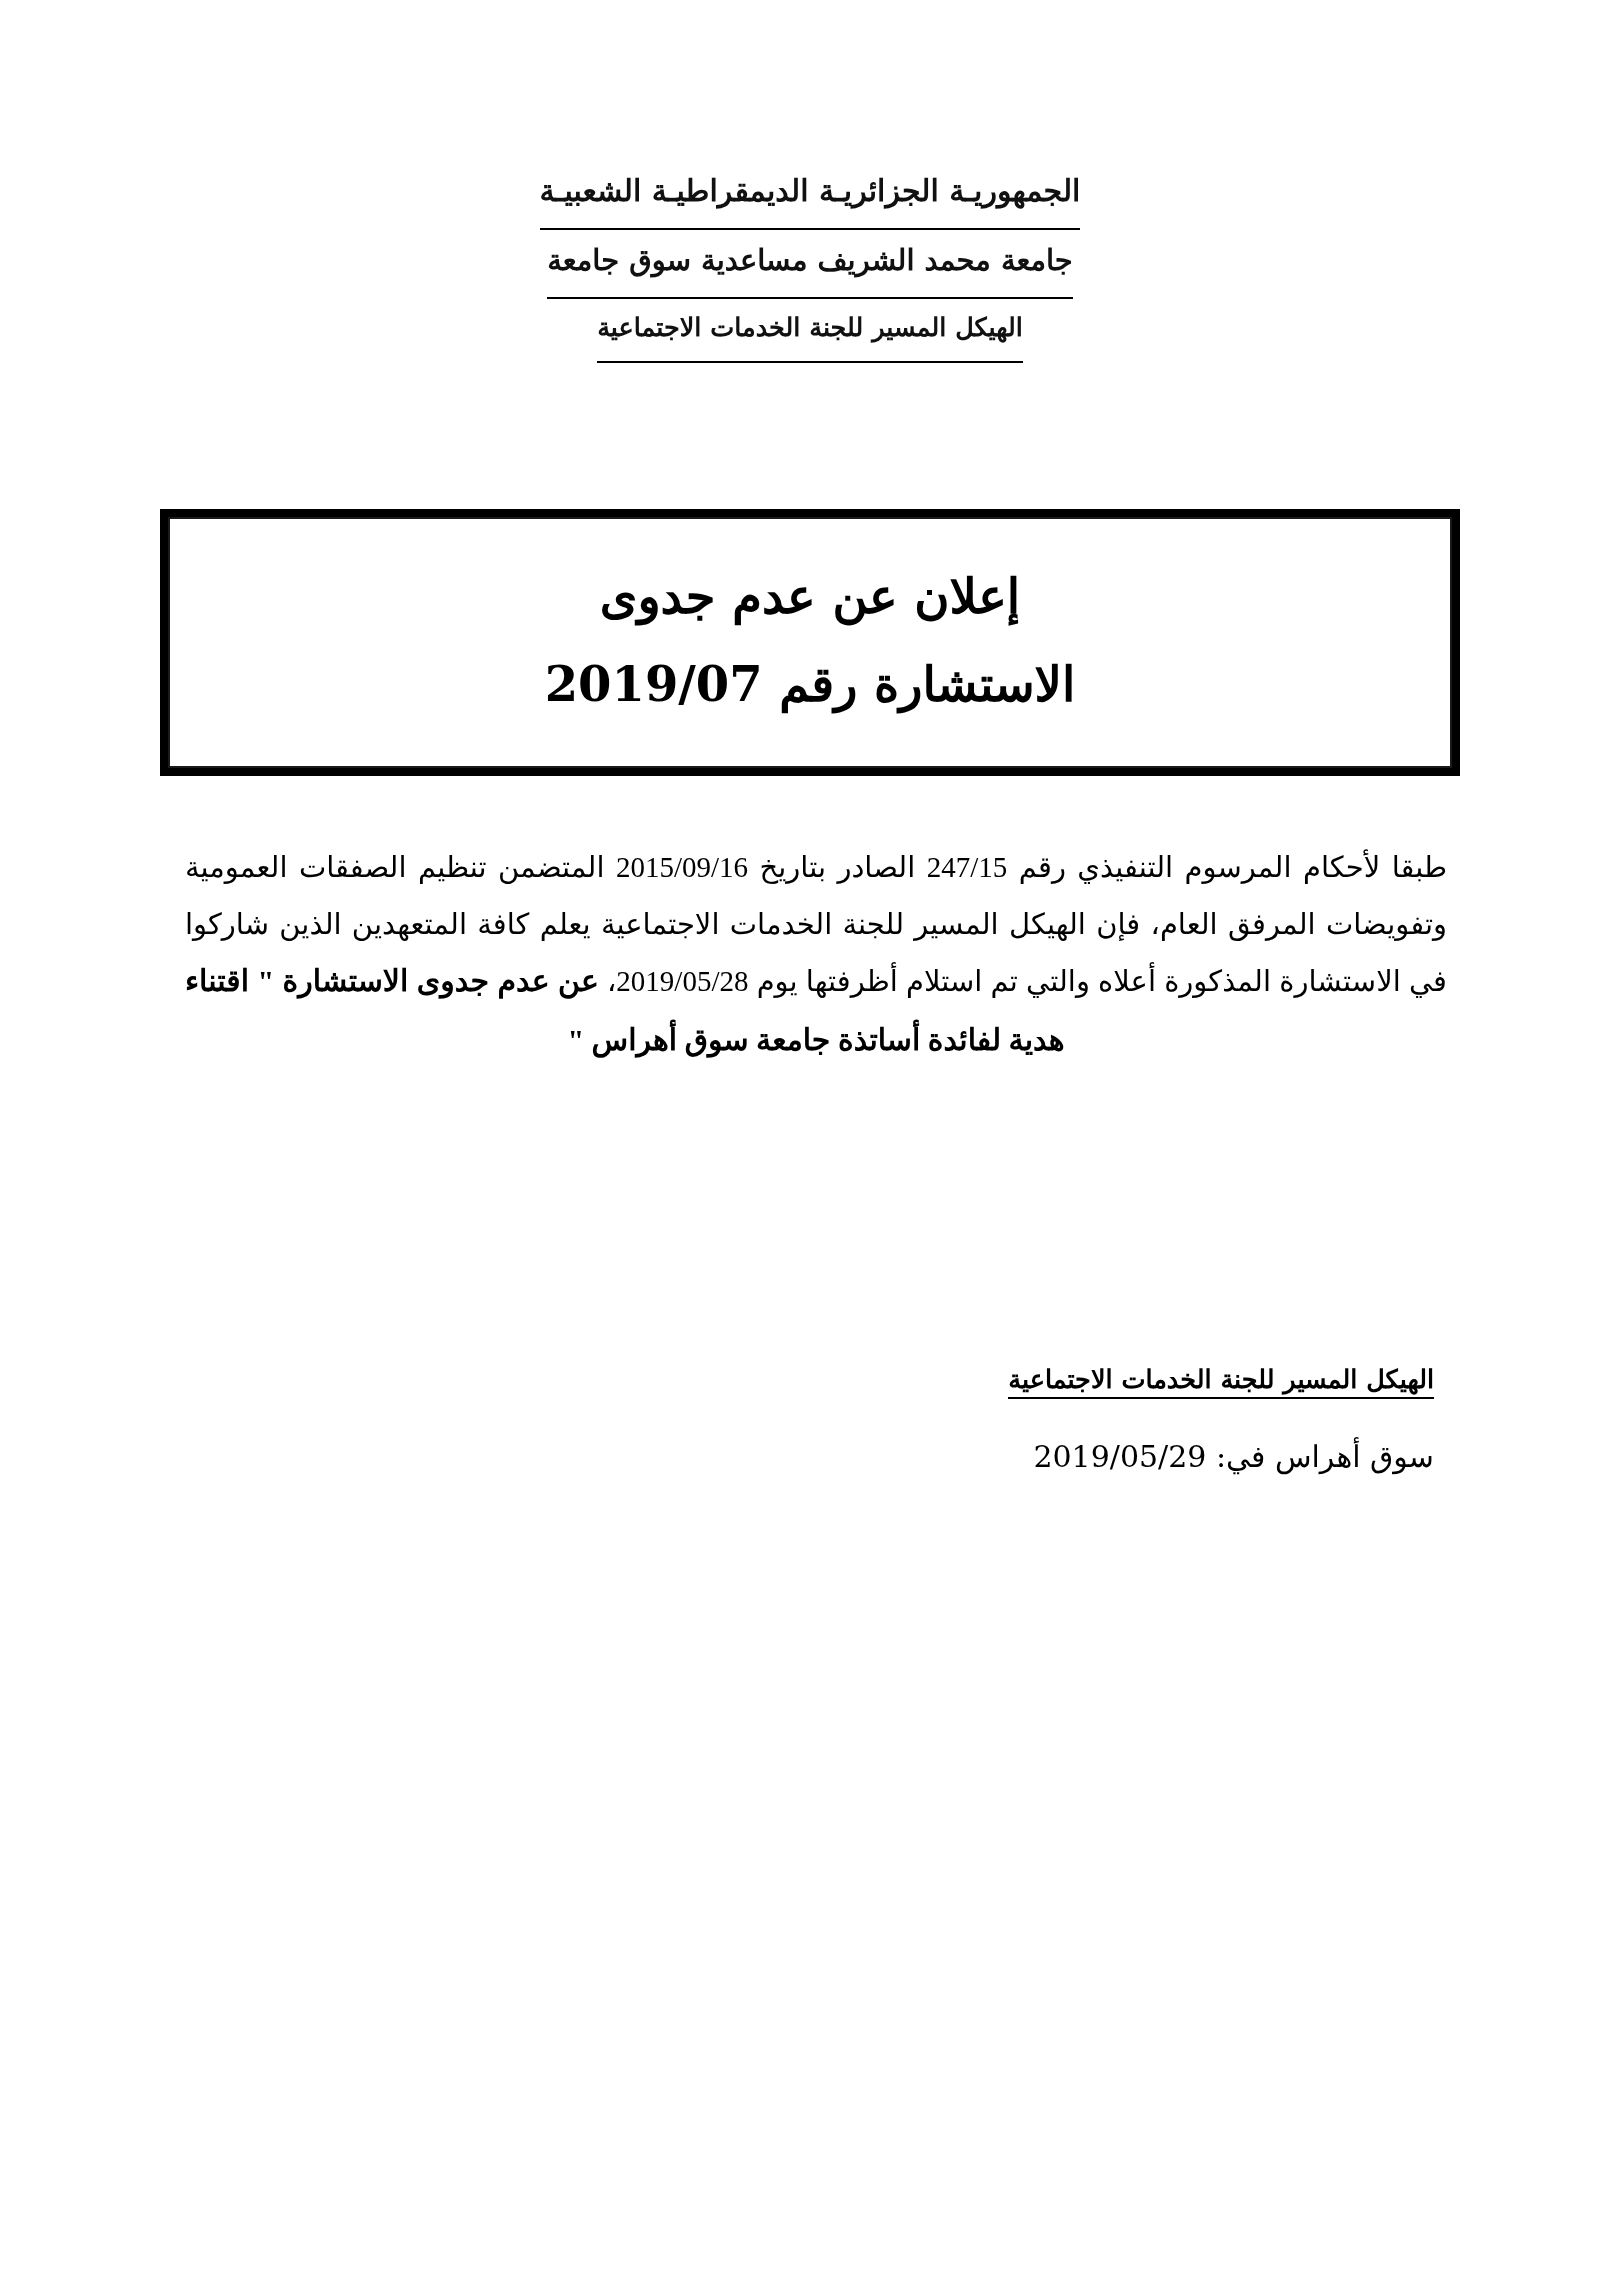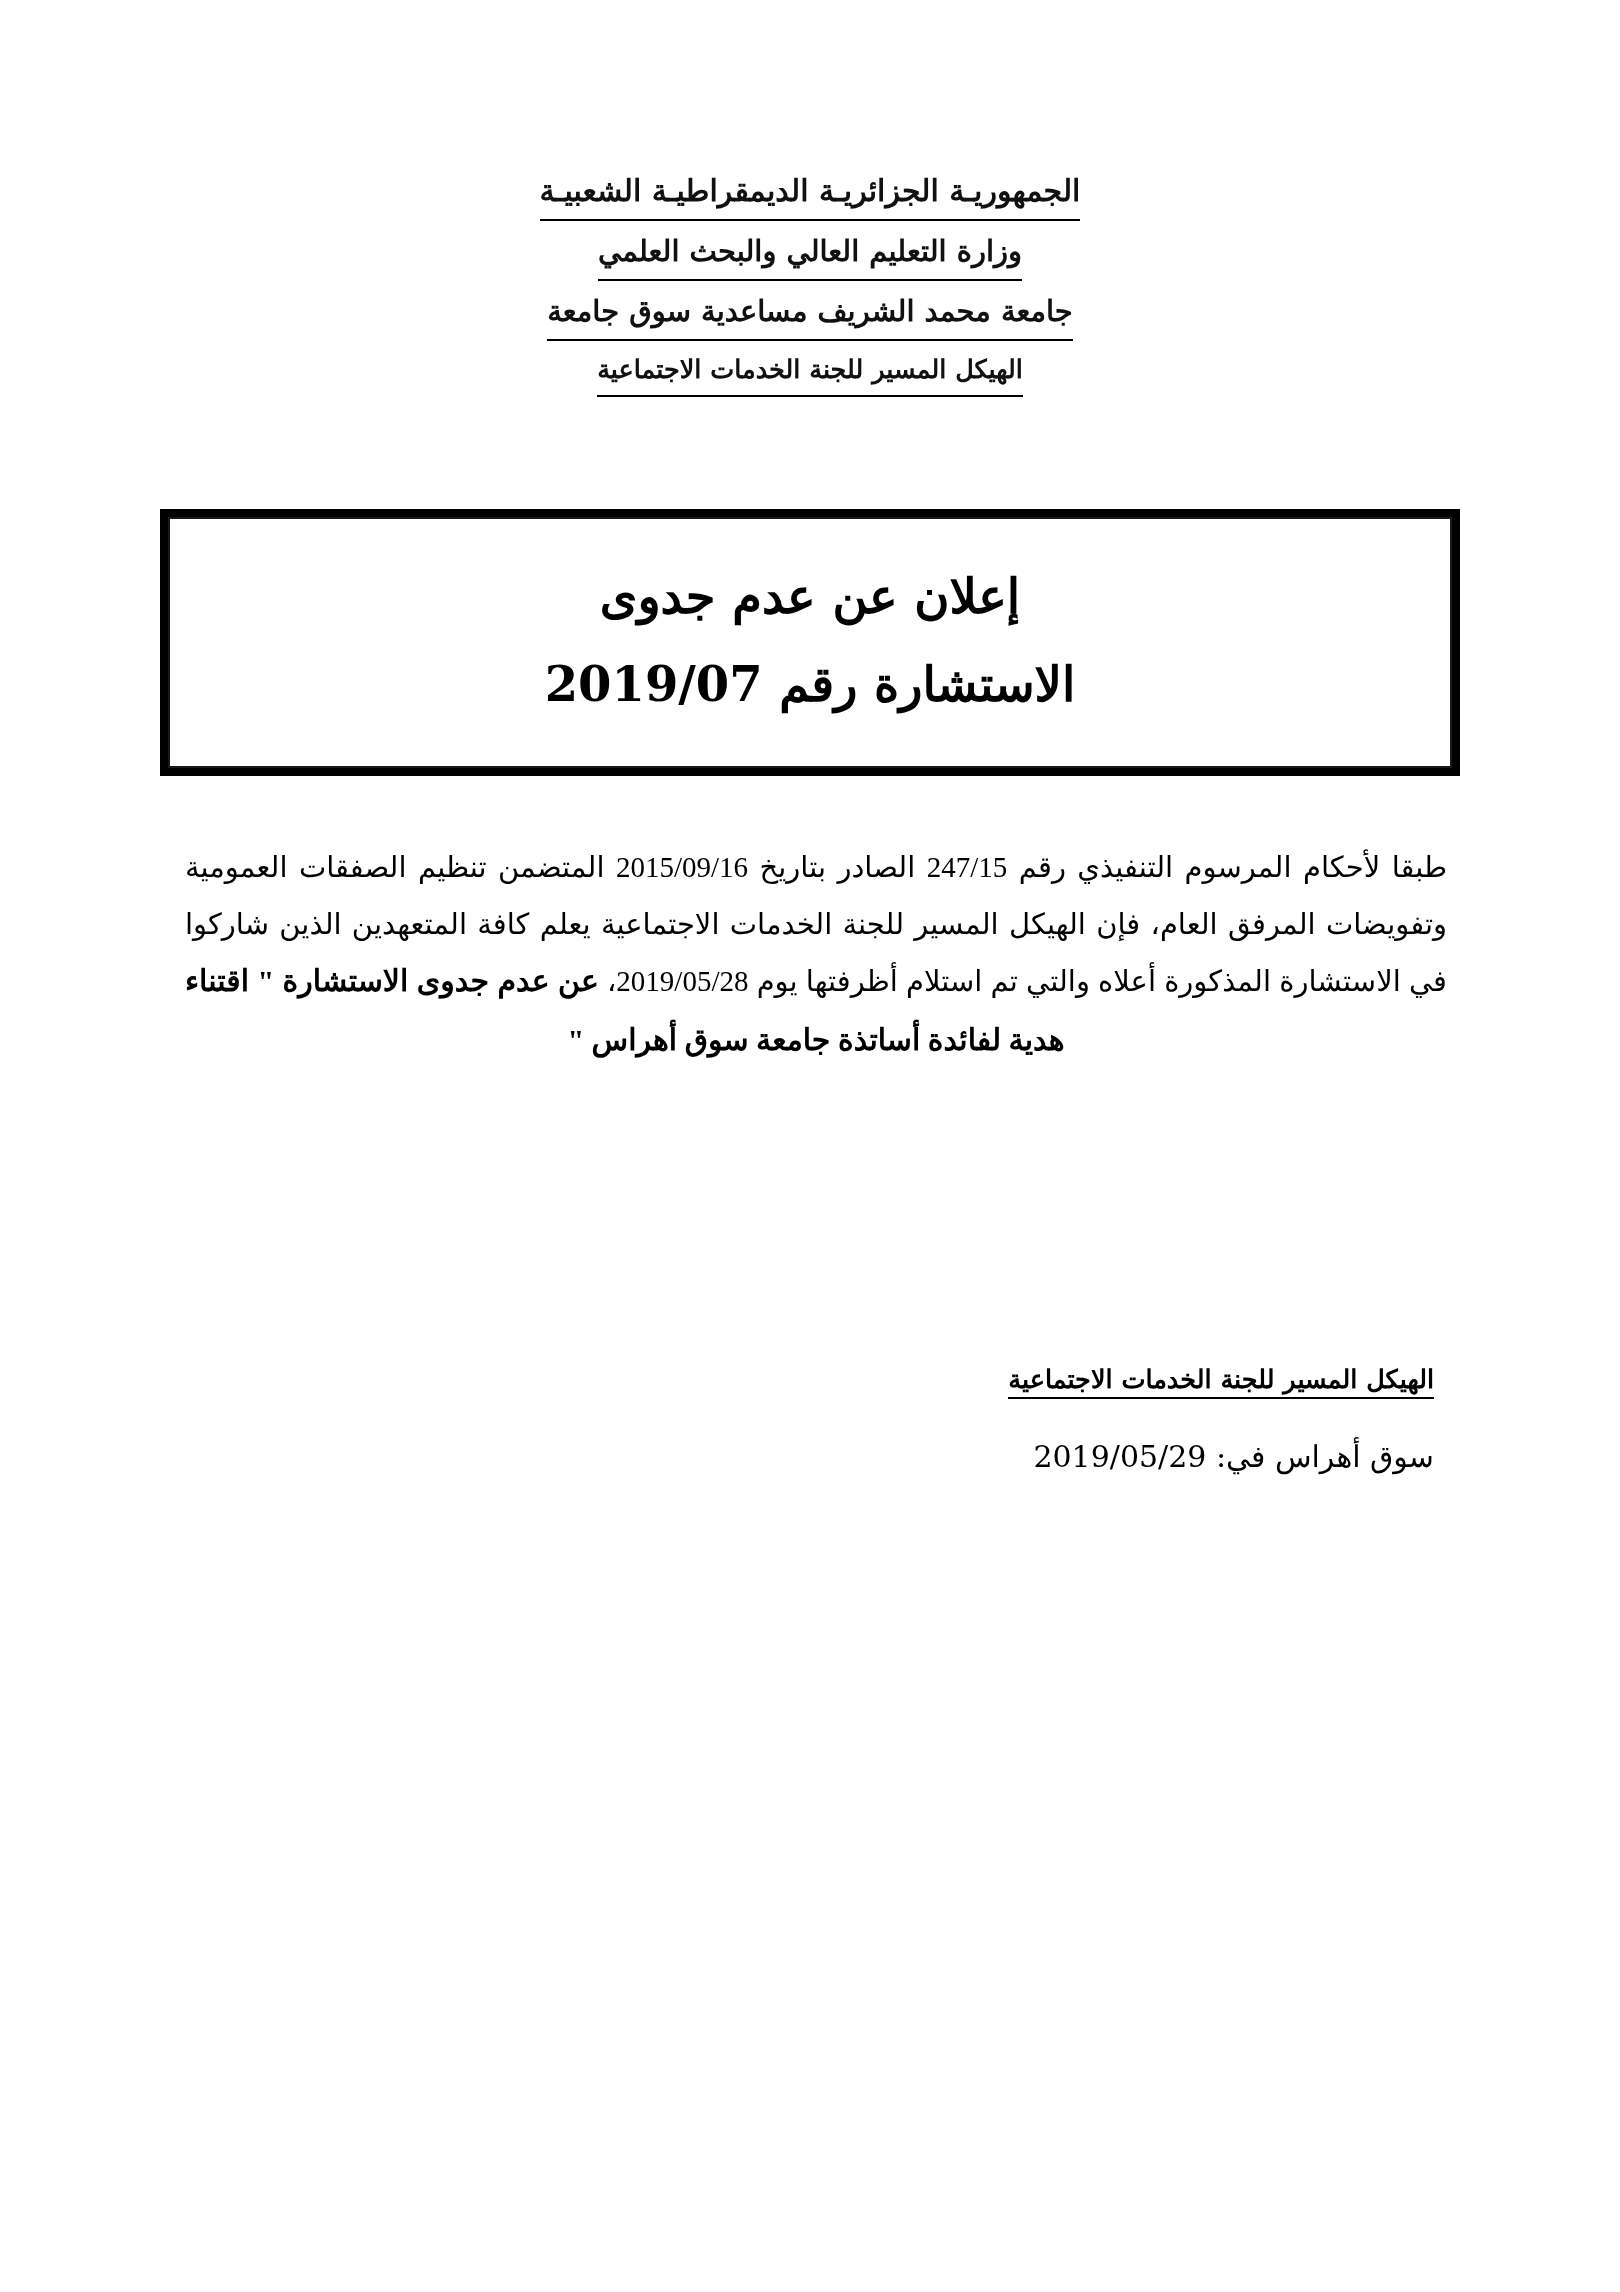--- a/index.html
+++ b/index.html
@@ -30,21 +30,21 @@
   }
   .header-line {
     display: block;
     margin: 0 auto 13.7px auto;
     font-family: "DejaVu Serif", "Liberation Serif", serif;
     font-weight: 700;
     color: #111;
     white-space: nowrap;
     width: fit-content;
     border-bottom: 2px solid #000;
-    padding-bottom: 9px;
+    padding-bottom: 18px;
     line-height: 1.22;
   }
   .hl-1 { font-size: 30px; letter-spacing: 1.2px; }
   .hl-2 { font-size: 29px; }
   .hl-3 { font-size: 29px; }
   .hl-4 { font-size: 25.5px; }
 
   
   .title-box {
     position: absolute;
@@ -122,21 +122,20 @@
     color: #000;
   }
 </style>
 </head>
 <body>
 
 <div class="page">
 
   <div class="header">
     <span class="header-line hl-1">الجمهوريـة الجزائريـة الديمقراطيـة الشعبيـة</span>
-    <span class="header-line hl-2">وزارة التعليم العالي والبحث العلمي</span>
     <span class="header-line hl-3">جامعة محمد الشريف مساعدية سوق جامعة</span>
     <span class="header-line hl-4">الهيكل المسير للجنة الخدمات الاجتماعية</span>
   </div>
 
   <div class="title-box">
     <div class="title-box-inner">
       <div class="title-line">إعلان عن عدم جدوى</div>
       <div class="title-line second">الاستشارة رقم 2019/07</div>
     </div>
   </div>

